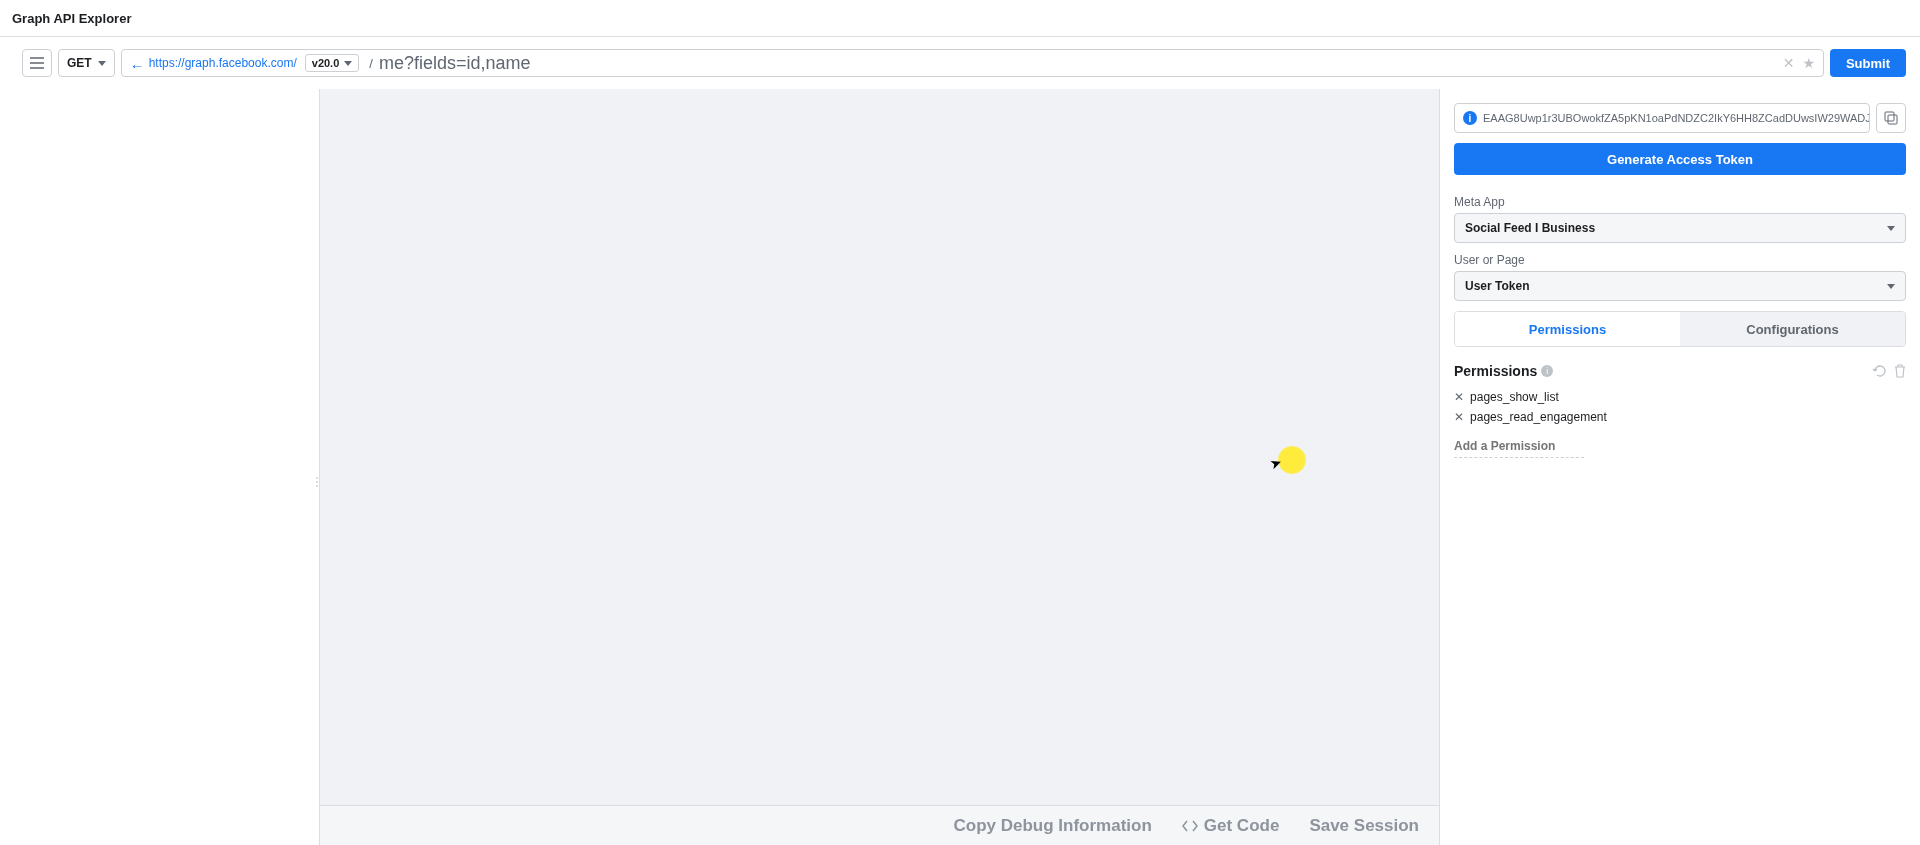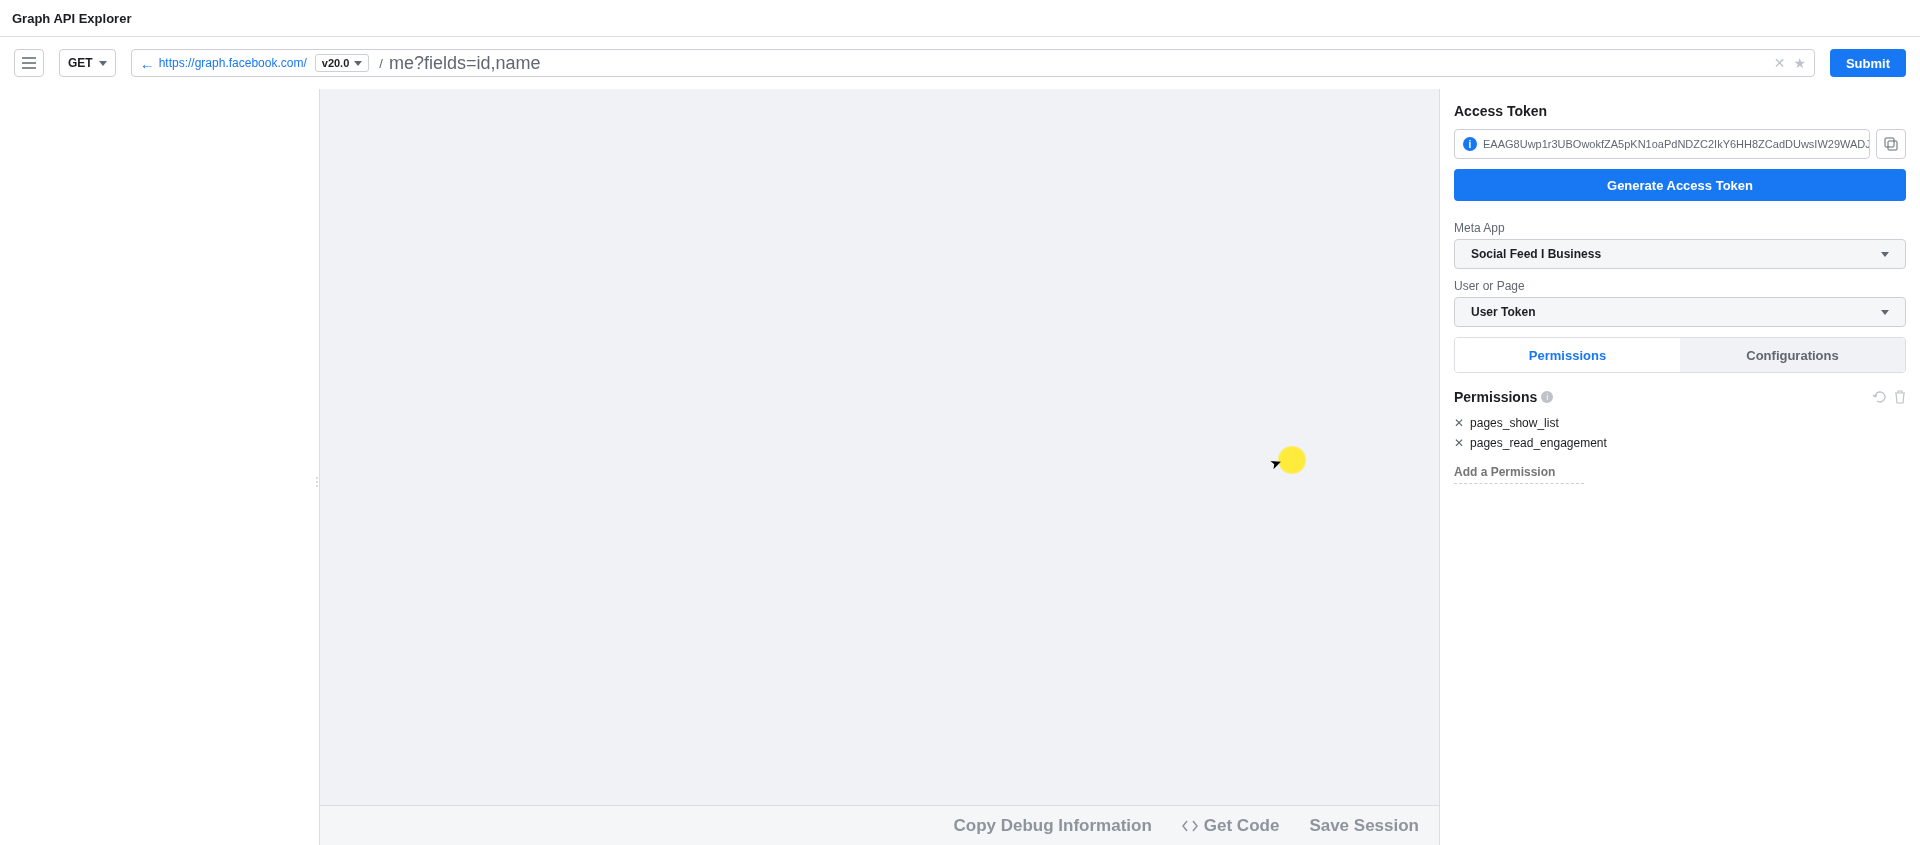--- a/index.html
+++ b/index.html
@@ -3,21 +3,21 @@
 <meta charset="utf-8">
 <style>
 * { box-sizing: border-box; margin: 0; padding: 0; }
 body { font-family: Helvetica, Arial, sans-serif; font-size: 13px; color: #1c1e21; background: #fff; overflow: hidden; }
 
 
 .header { height: 37px; border-bottom: 1px solid #dadde1; display: flex; align-items: center; padding: 0 12px; }
 .header-title { font-weight: bold; font-size: 13px; }
 
 
-.toolbar { padding: 12px 14px; display: flex; align-items: center; gap: 15px; }
+.toolbar { padding: 12px 14px; display: flex; align-items: center; gap: 6px; margin-left: 8px; }
 .hamburger-btn { width: 30px; height: 28px; border: 1px solid #ccd0d5; border-radius: 4px; background: #fff; display: flex; align-items: center; justify-content: center; cursor: pointer; }
 .method-select { height: 28px; border: 1px solid #ccd0d5; border-radius: 4px; padding: 0 8px; background: #fff; font-weight: bold; font-size: 12px; display: flex; align-items: center; gap: 6px; cursor: pointer; }
 .url-bar { flex: 1; height: 28px; border: 1px solid #ccd0d5; border-radius: 4px; display: flex; align-items: center; padding: 0 8px; gap: 4px; background: #fff; position: relative; }
 .back-arrow { color: #1877f2; font-size: 15px; cursor: pointer; }
 .base-url { color: #1877f2; font-size: 12px; }
 .version-select { height: 18px; border: 1px solid #ccd0d5; border-radius: 3px; padding: 0 6px; background: #fff; font-weight: bold; font-size: 11px; display: flex; align-items: center; gap: 5px; cursor: pointer; margin: 0 4px; }
 .slash { color: #606770; margin: 0 2px; }
 .query-text { color: #606770; font-size: 18px; }
 .url-right { position: absolute; right: 8px; display: flex; align-items: center; gap: 8px; }
 .close-x { color: #bec3c9; font-size: 14px; cursor: pointer; }
@@ -38,21 +38,21 @@
 .footer-action { color: #8d949e; font-size: 17px; font-weight: bold; cursor: pointer; display:flex; align-items:center; gap:6px; }
 
 
 .section-title { font-weight: bold; font-size: 14px; margin-bottom: 10px; }
 .token-row { display: flex; align-items: center; gap: 6px; margin-bottom: 10px; }
 .token-box { flex: 1; height: 30px; border: 1px solid #ccd0d5; border-radius: 4px; display: flex; align-items: center; padding: 0 8px; gap: 6px; background: #fff; font-size: 11px; color: #606770; overflow: hidden; white-space: nowrap; }
 .info-circle { width: 14px; height: 14px; border-radius: 50%; background: #1877f2; color: #fff; font-size: 10px; font-weight: bold; display: inline-flex; align-items: center; justify-content: center; flex-shrink:0; }
 .copy-btn { width: 30px; height: 30px; border: 1px solid #ccd0d5; border-radius: 4px; background: #fff; display: flex; align-items: center; justify-content: center; cursor: pointer; }
 .generate-btn { width: 100%; height: 32px; background: #1877f2; color: #fff; border: none; border-radius: 4px; font-weight: bold; font-size: 13px; cursor: pointer; margin-bottom: 14px; }
 .field-label { font-size: 12px; color: #606770; margin-bottom: 4px; margin-top: 6px; }
-.select-box { width: 100%; height: 30px; border: 1px solid #ccd0d5; border-radius: 4px; background: #f5f6f7; display: flex; align-items: center; justify-content: space-between; padding: 0 16px; font-size: 12px; font-weight: bold; cursor: pointer; margin-bottom: 10px; }
+.select-box { width: 100%; height: 30px; border: 1px solid #ccd0d5; border-radius: 4px; background: #f5f6f7; display: flex; align-items: center; justify-content: space-between; padding: 0 10px; font-size: 12px; font-weight: bold; cursor: pointer; margin-bottom: 10px; }
 .caret-down { width: 0; height: 0; border-left: 4px solid transparent; border-right: 4px solid transparent; border-top: 5px solid #606770; }
 
 .tabs { display: flex; margin-top: 6px; margin-bottom: 16px; border: 1px solid #dadde1; border-radius: 4px; overflow:hidden; }
 .tab { flex: 1; height: 34px; display: flex; align-items: center; justify-content: center; font-size: 13px; font-weight: bold; cursor: pointer; }
 .tab.active { background: #fff; color: #1877f2; }
 .tab.inactive { background: #f0f2f5; color: #606770; text-align: right; }
 
 .perm-header { display: flex; align-items: center; justify-content: space-between; margin-bottom: 8px; }
 .perm-header-left { display: flex; align-items: center; gap: 4px; }
 .info-gray { width: 12px; height: 12px; border-radius: 50%; background: #bec3c9; color: #fff; font-size: 9px; display: inline-flex; align-items: center; justify-content: center; }
@@ -119,21 +119,20 @@
         <svg width="16" height="12" viewBox="0 0 16 12">
             <path d="M5 1L1 6l4 5M11 1l4 5-4 5" stroke="#8d949e" stroke-width="1.5" fill="none"></path>
           </svg>
         <span>Get Code</span>
       </span>
       <span class="footer-action">Save Session</span>
     </div>
   </div>
 
   <div class="right-panel">
-    <div class="section-title">Access Token</div>
     <div class="token-row">
       <div class="token-box">
         <span class="info-circle">i</span>
         <span>EAAG8Uwp1r3UBOwokfZA5pKN1oaPdNDZC2IkY6HH8ZCadDUwsIW29WADJVzE9Yfz4o0W</span>
       </div>
       <div class="copy-btn">
         <svg width="14" height="14" viewBox="0 0 14 14">
             <rect x="4" y="4" width="9" height="9" rx="1" stroke="#606770" fill="none"></rect>
             <rect x="1" y="1" width="9" height="9" rx="1" stroke="#606770" fill="none"></rect>
           </svg>

